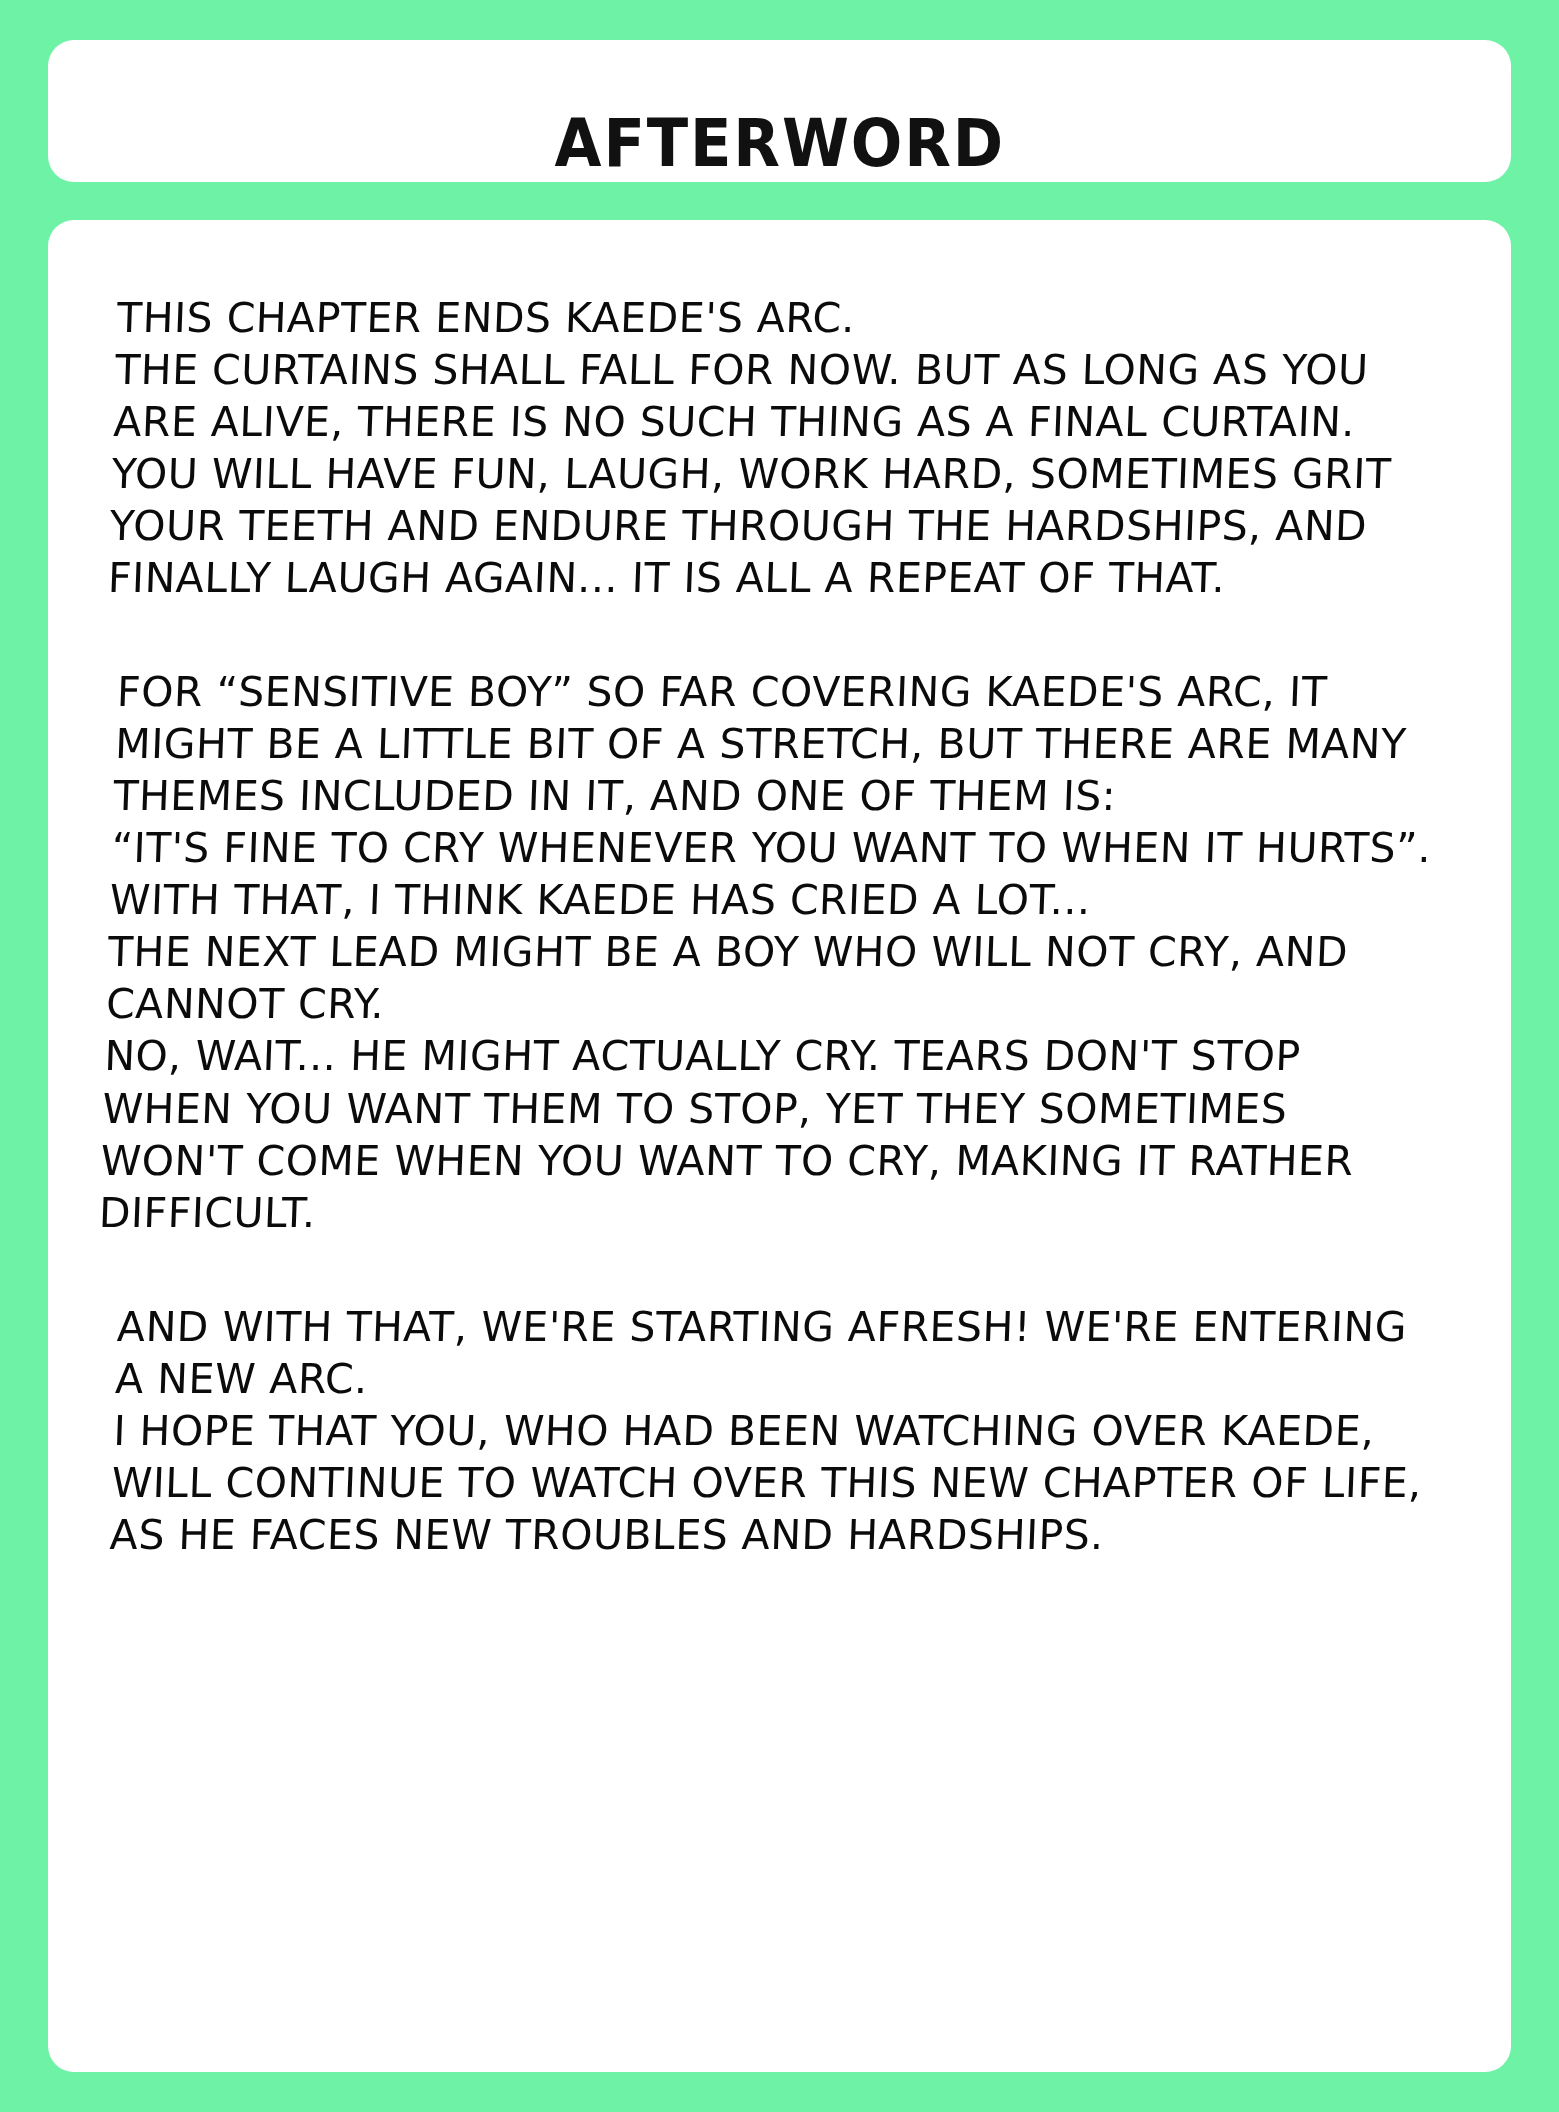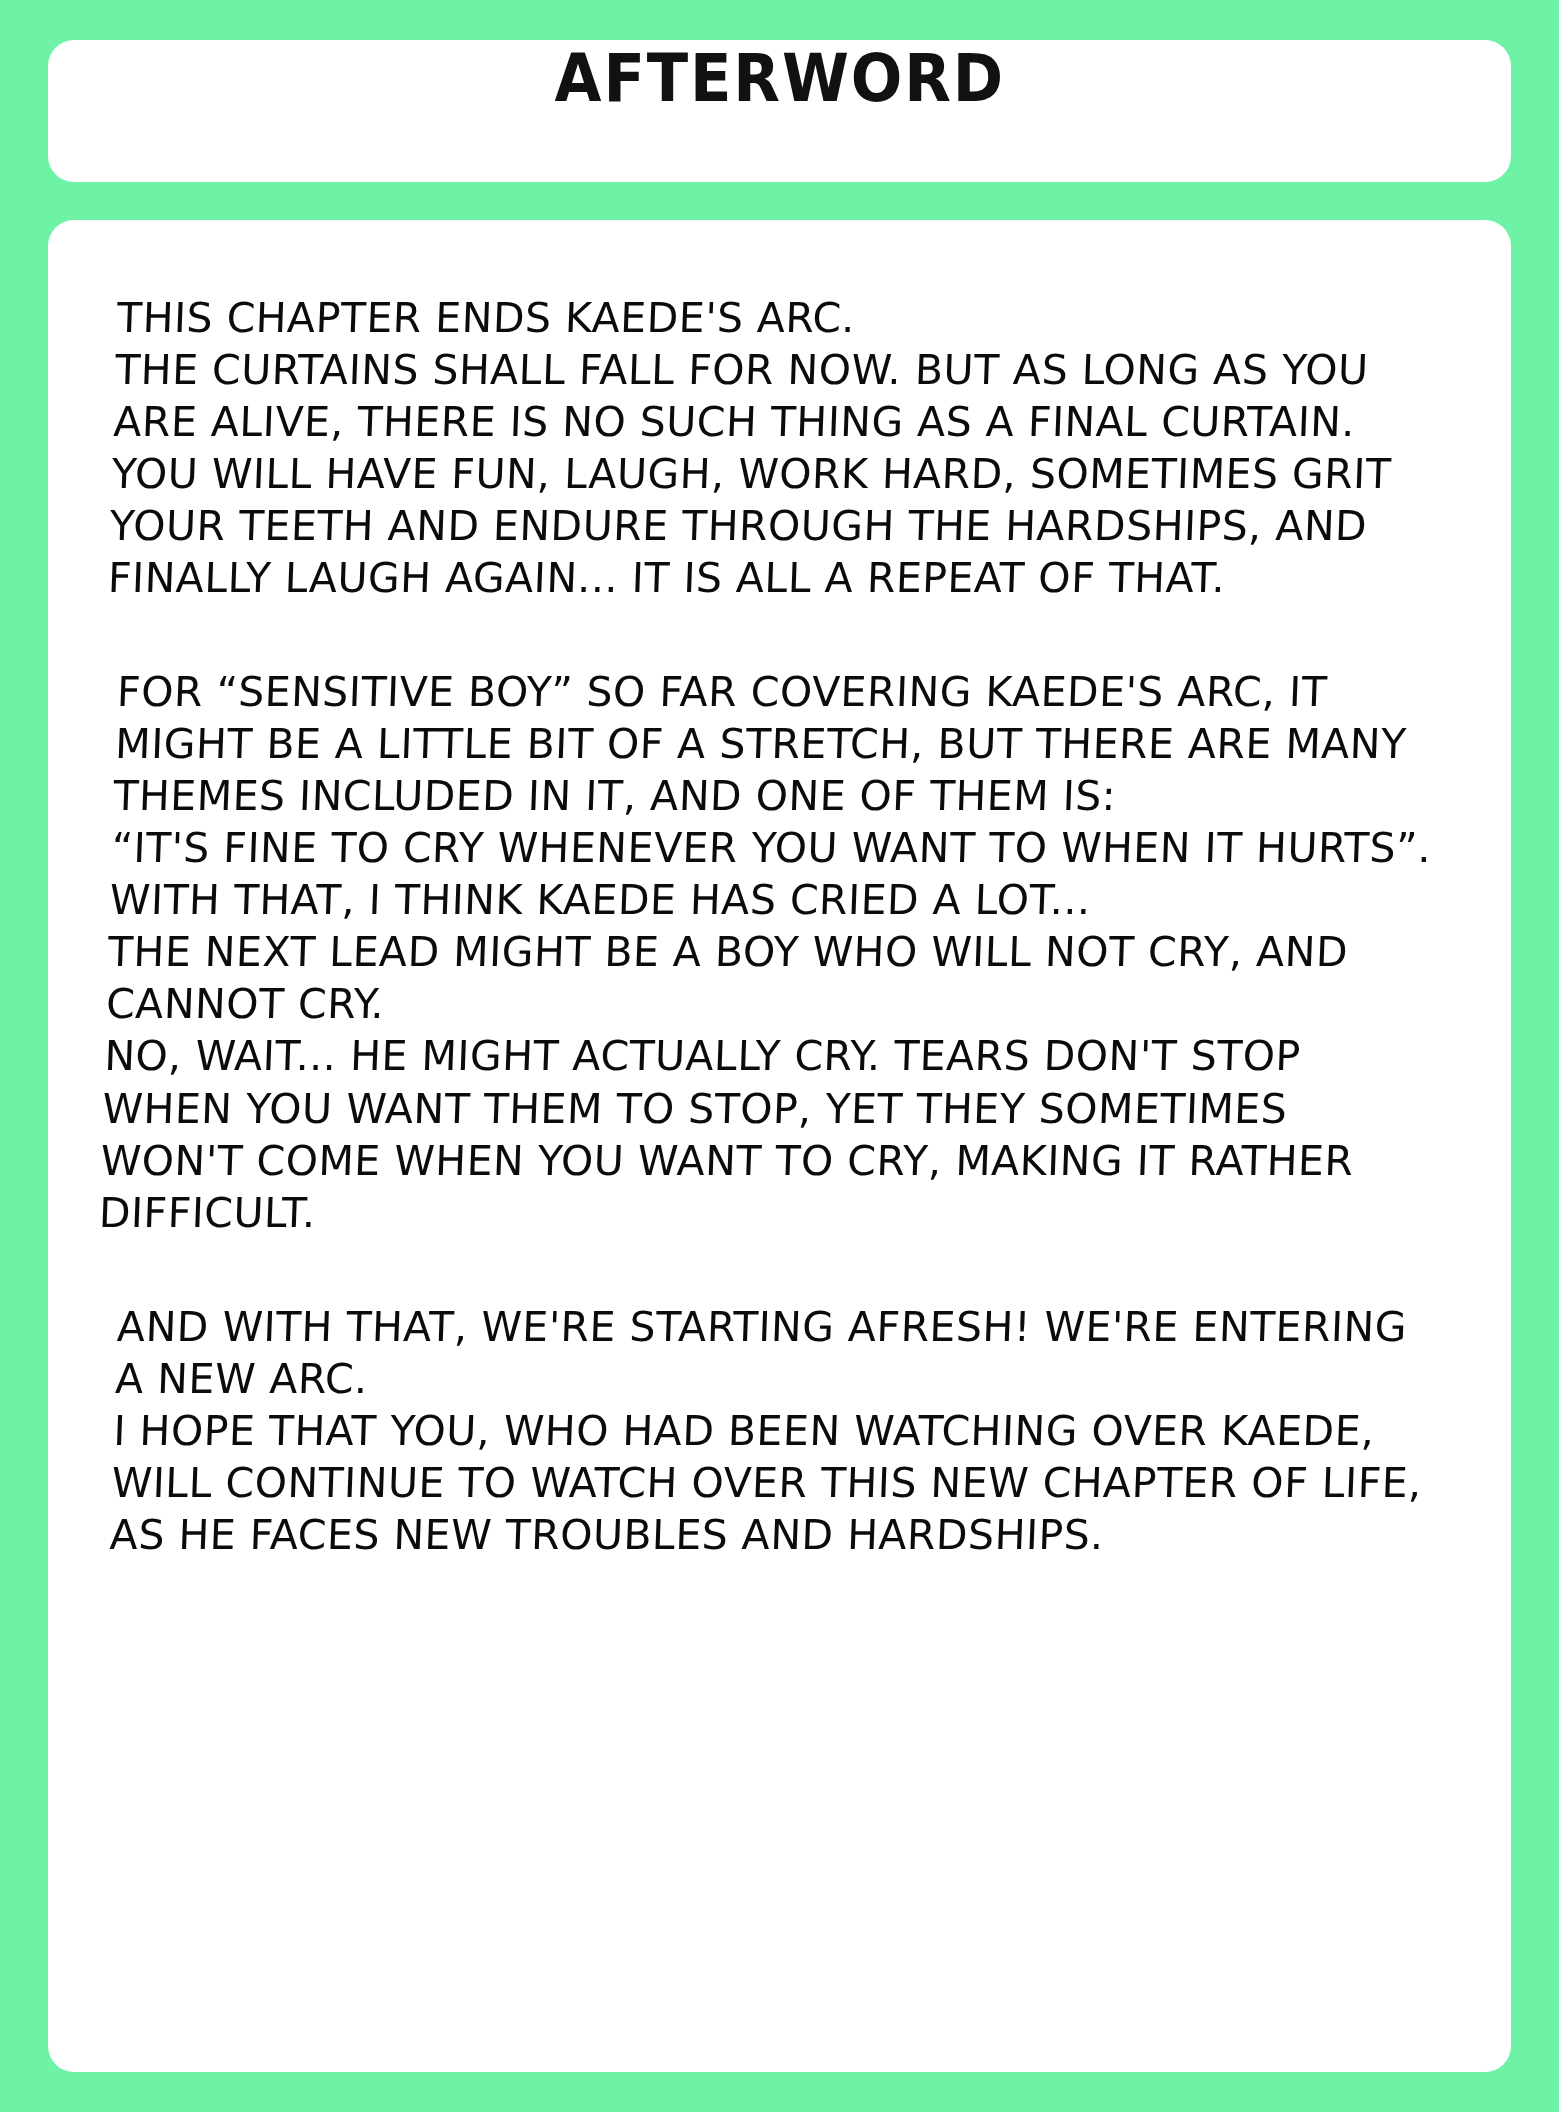--- a/index.html
+++ b/index.html
@@ -21,21 +21,21 @@
     padding: 40px 48px 40px 48px;
     display: flex;
     flex-direction: column;
     gap: 38px;
   }
   .title-card {
     background: #ffffff;
     border-radius: 26px;
     height: 142px;
     display: flex;
-    align-items: flex-start;
+    align-items: flex-end;
     justify-content: center;
     flex: 0 0 auto;
   }
   .title-text {
     font-family: "DejaVu Sans", sans-serif;
     font-weight: bold;
     font-size: 66px;
     letter-spacing: 2px;
     color: #111111;
     text-transform: uppercase;

